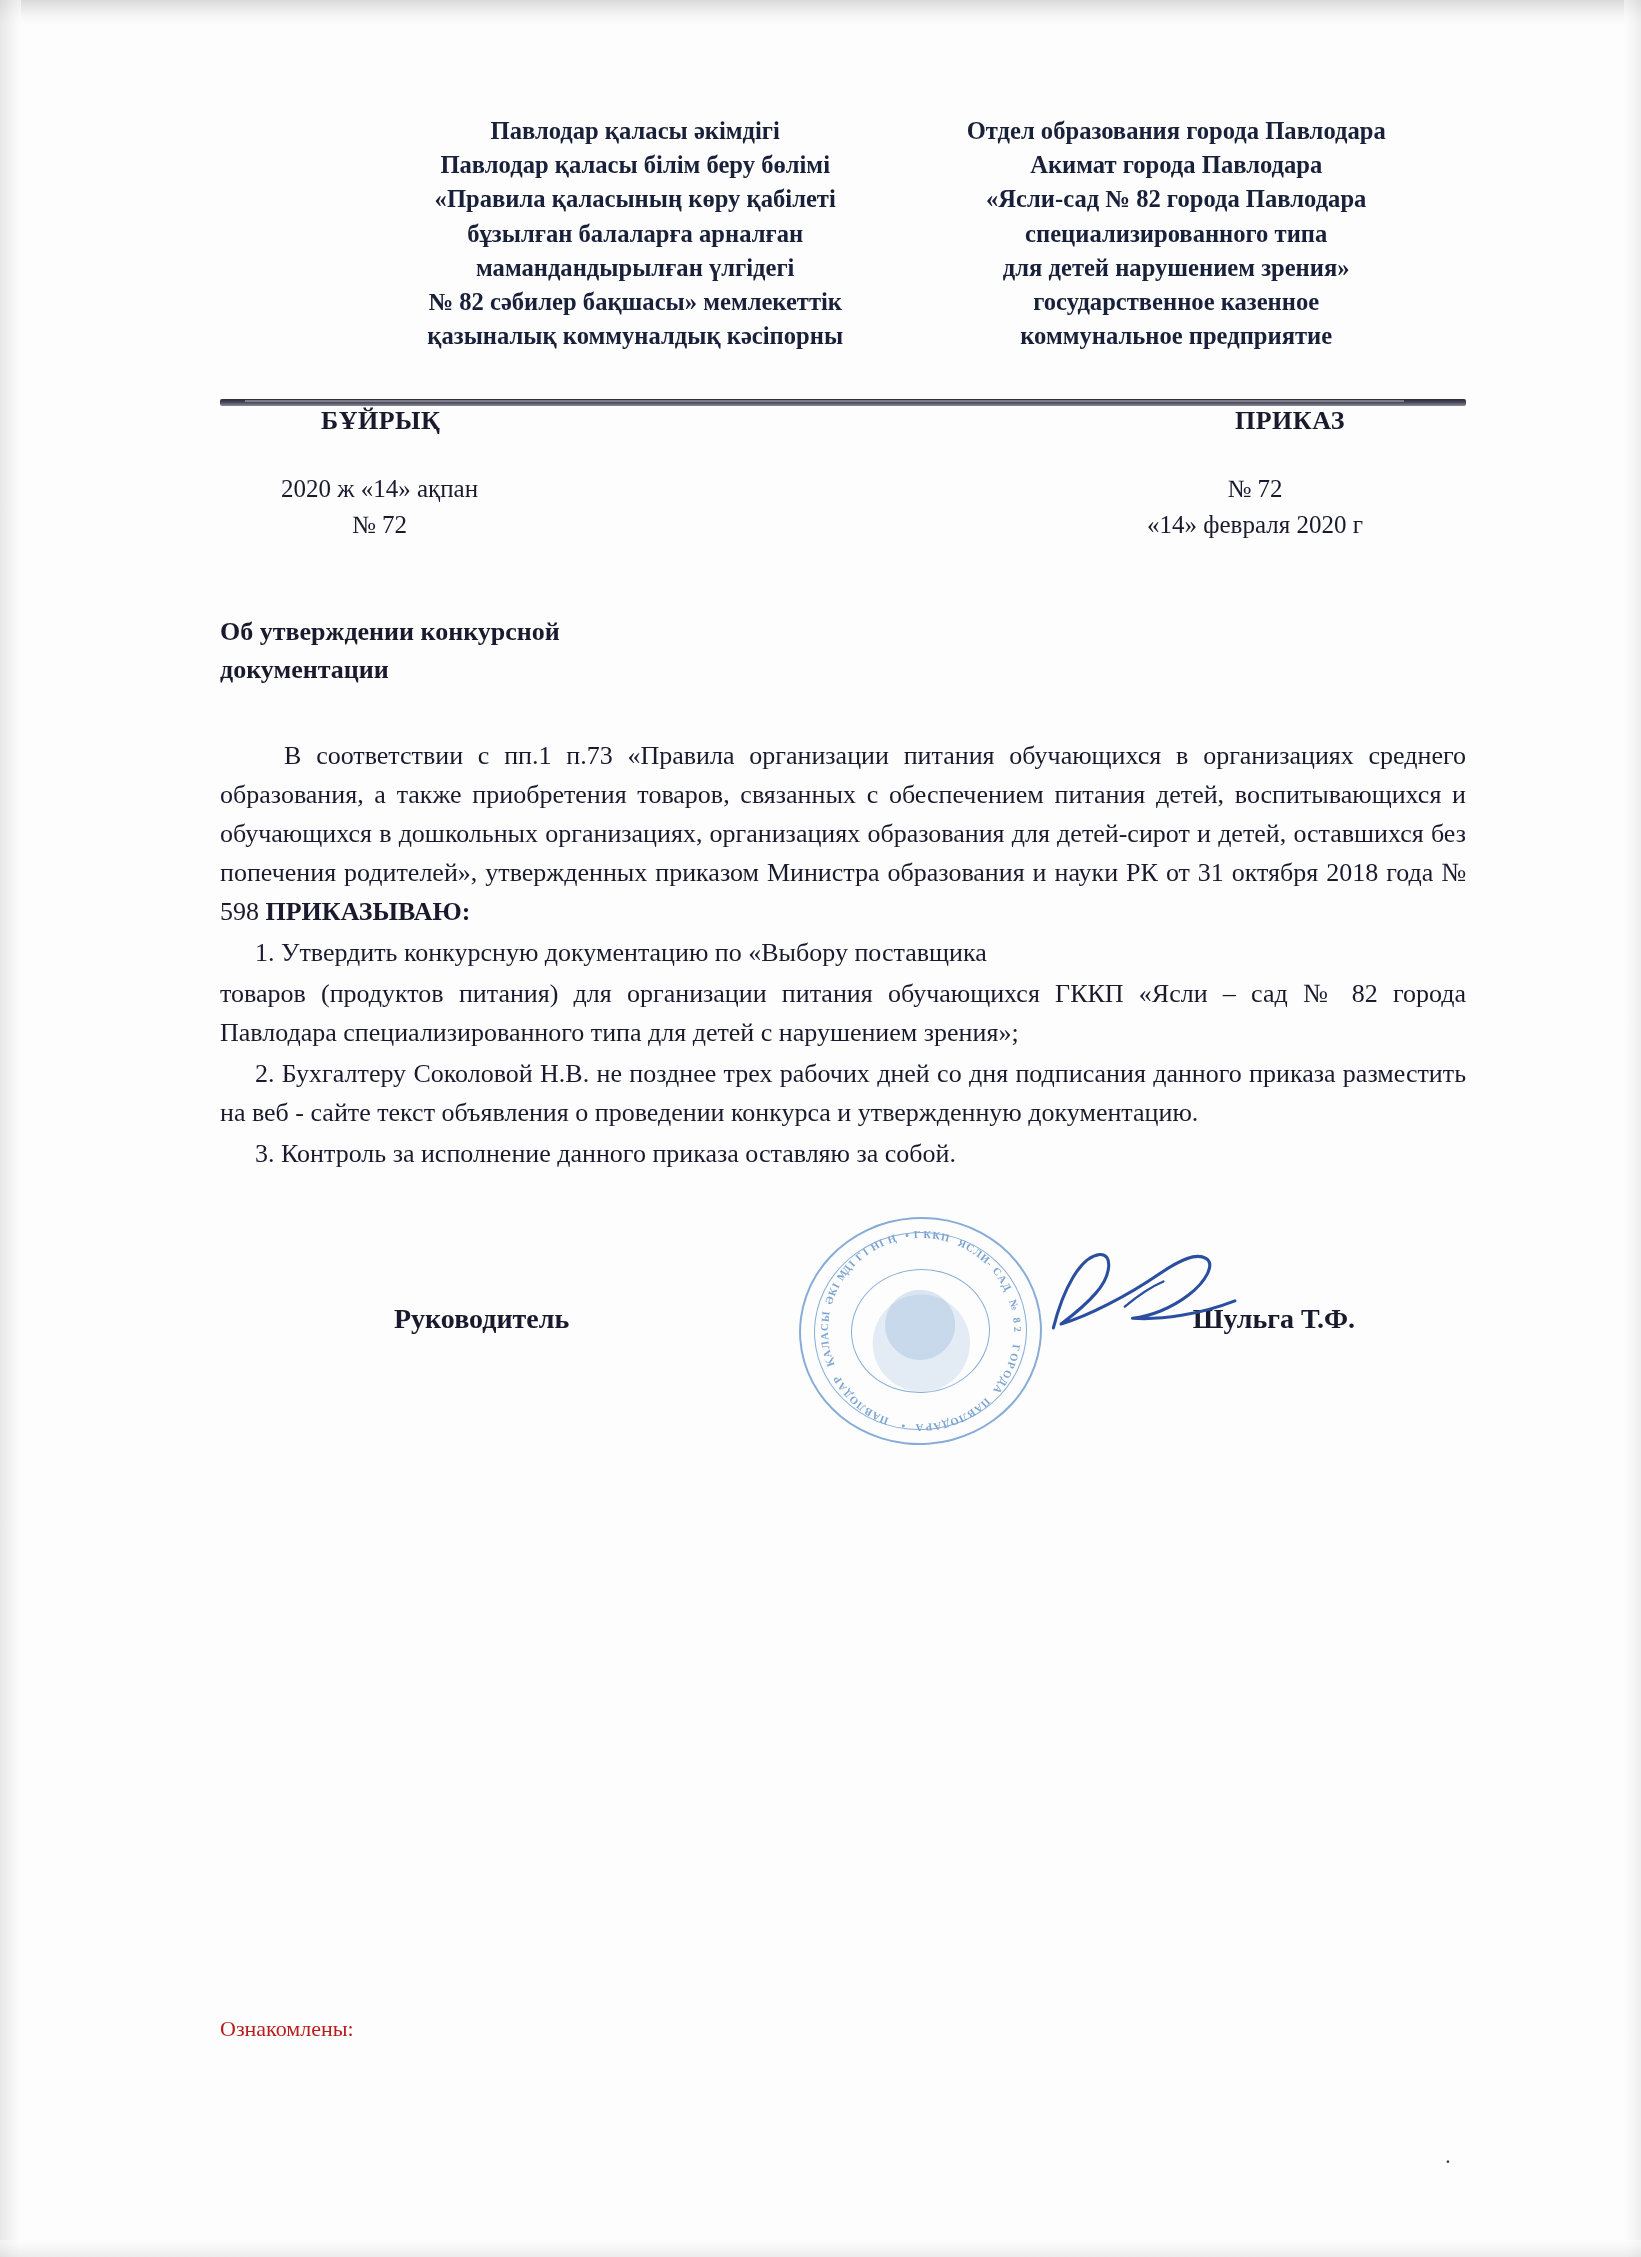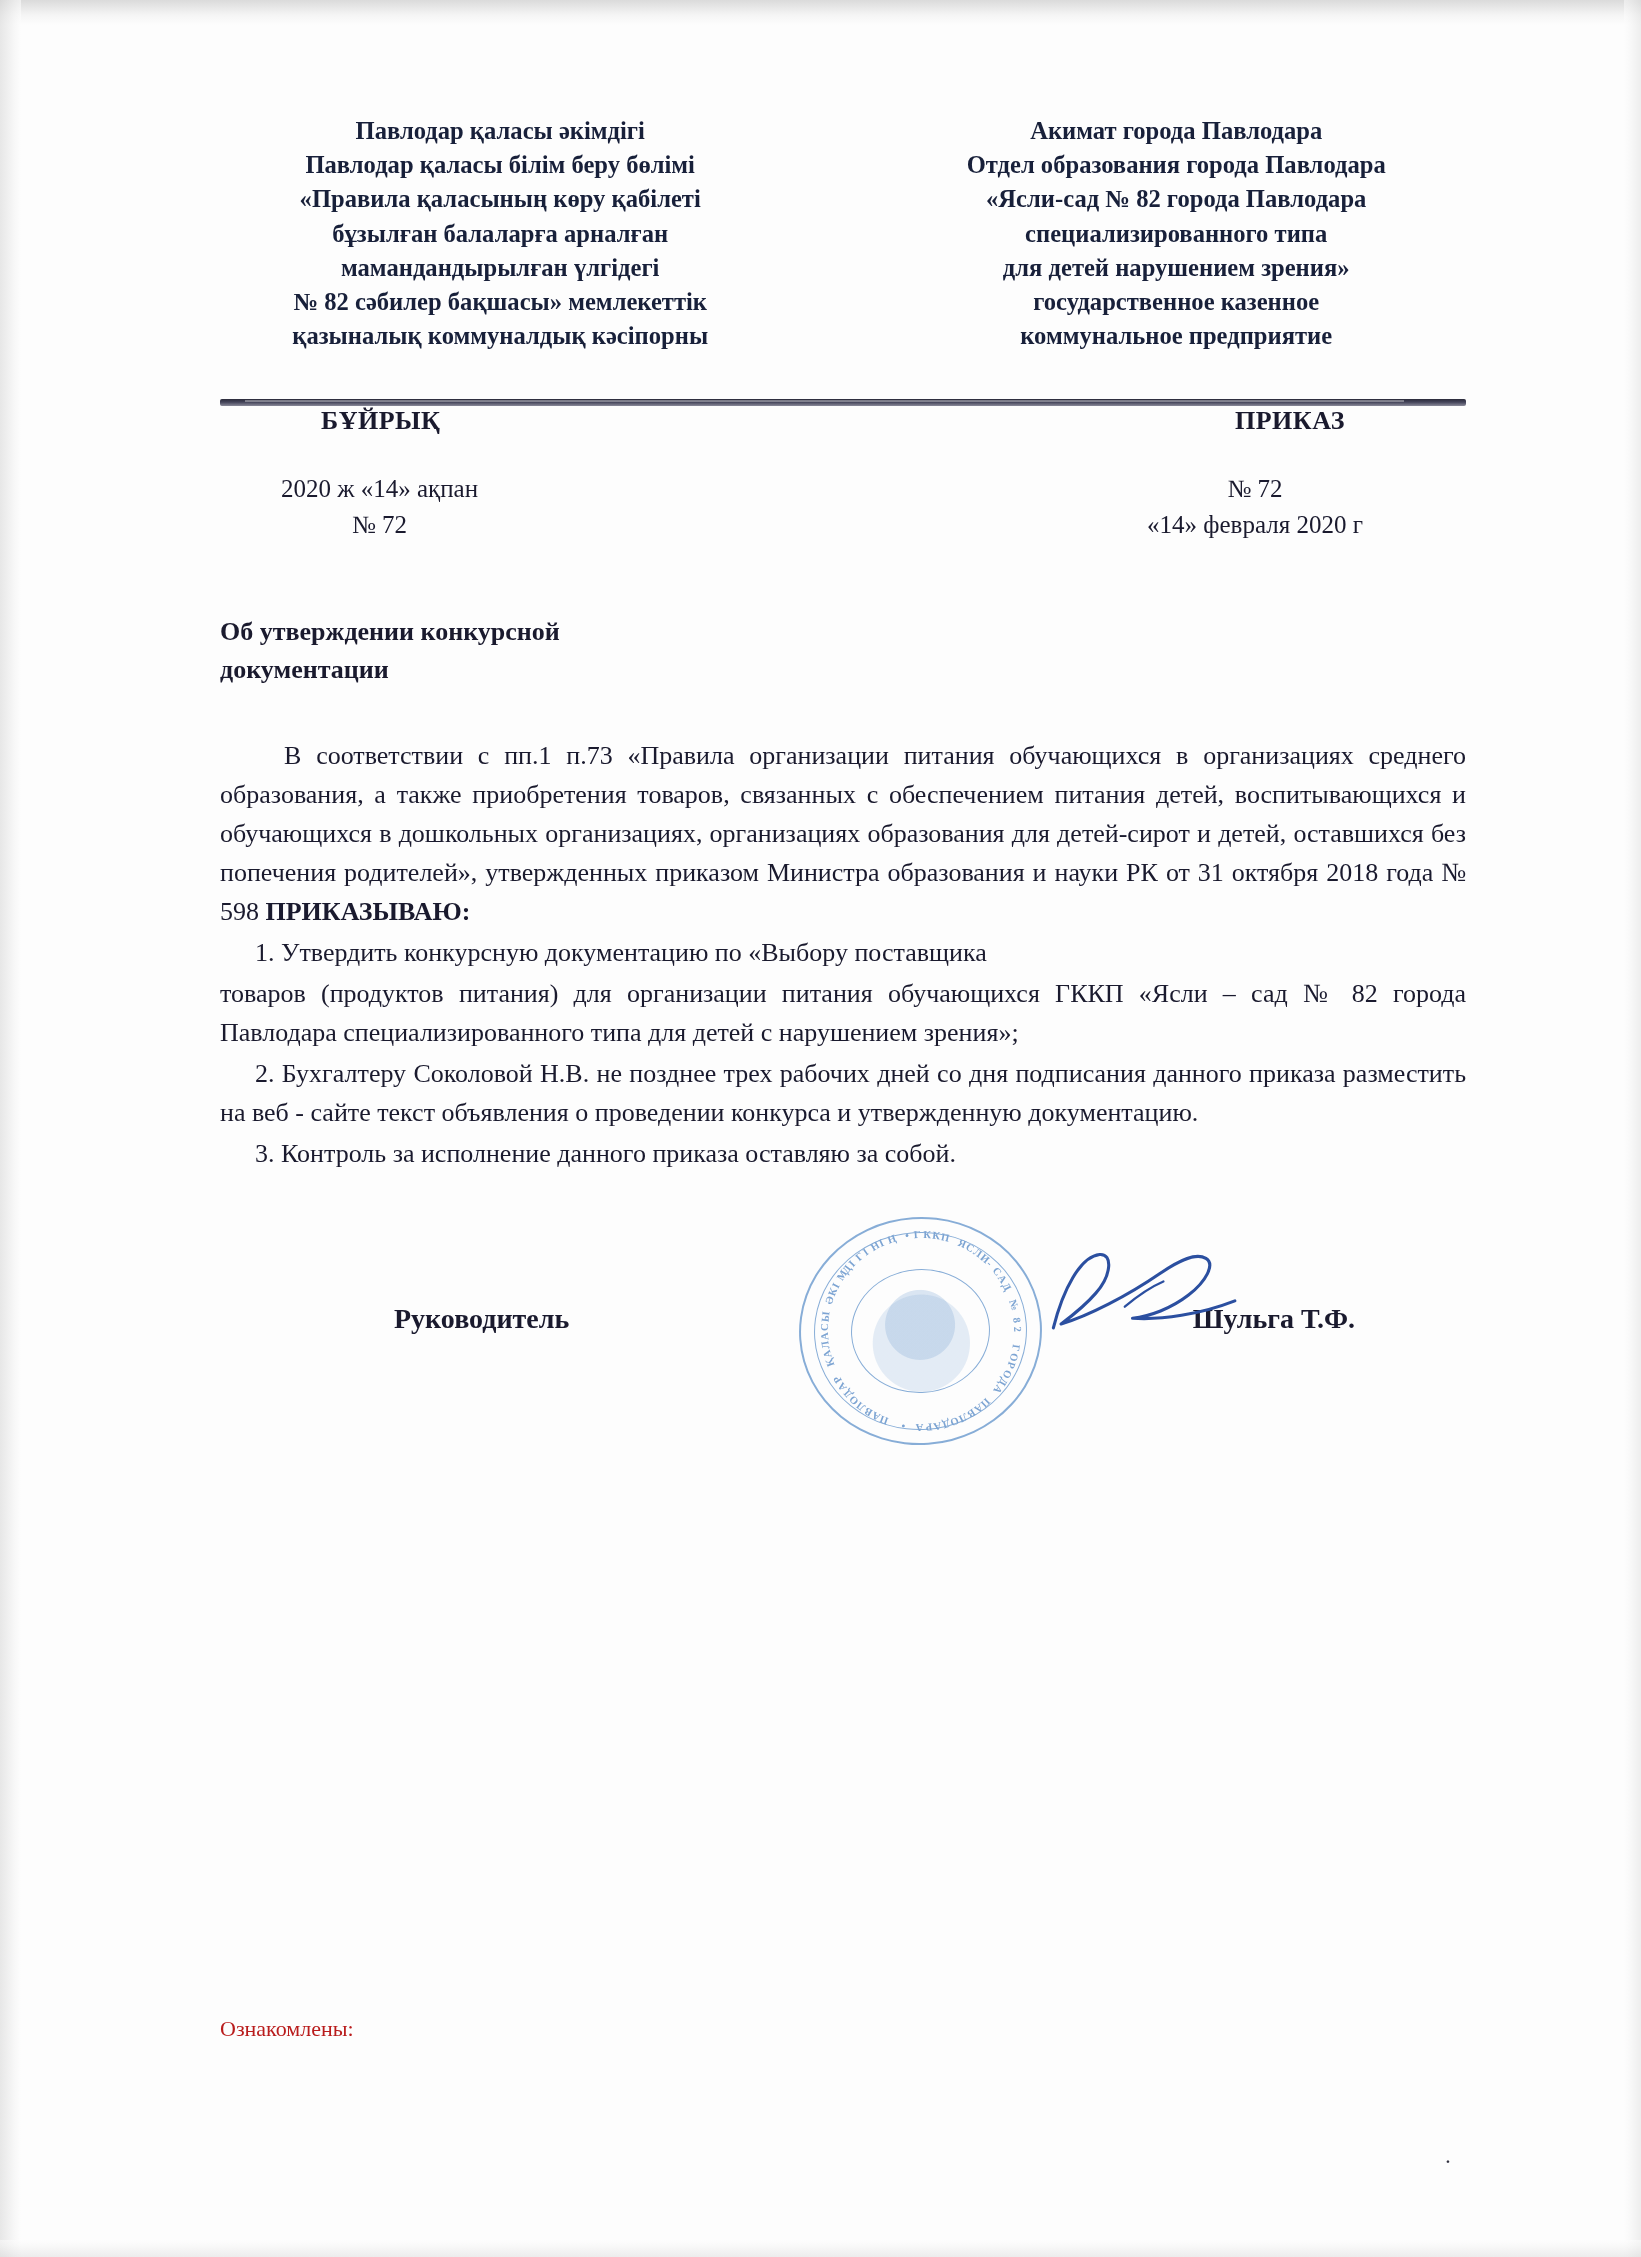--- a/index.html
+++ b/index.html
@@ -53,21 +53,21 @@
   .content {
     position: absolute;
     left: 220px;
     top: 114px;
     width: 1246px;
   }
 
   
   .letterhead {
     display: flex;
-    justify-content: space-between;
+    justify-content: flex-end;
     align-items: flex-start;
   }
   .lh-col {
     width: 541px;
     font-weight: bold;
     font-size: 24.6px;
     line-height: 1.39;
     text-align: center;
     color: #18203a;
   }
@@ -237,22 +237,22 @@
       <div class="lh-col kk">
         <span class="lh-line">Павлодар қаласы әкімдігі</span>
         <span class="lh-line">Павлодар қаласы білім беру бөлімі</span>
         <span class="lh-line">«Правила қаласының көру қабілеті</span>
         <span class="lh-line">бұзылған балаларға арналған</span>
         <span class="lh-line">мамандандырылған үлгідегі</span>
         <span class="lh-line">№ 82   сәбилер бақшасы»  мемлекеттік</span>
         <span class="lh-line">қазыналық  коммуналдық кәсіпорны</span>
       </div>
       <div class="lh-col ru">
+        <span class="lh-line">Отдел образования города Павлодара</span>
         <span class="lh-line">Акимат города Павлодара</span>
-        <span class="lh-line">Отдел образования города Павлодара</span>
         <span class="lh-line">«Ясли-сад № 82 города Павлодара</span>
         <span class="lh-line">специализированного типа</span>
         <span class="lh-line">для детей нарушением зрения»</span>
         <span class="lh-line">государственное казенное</span>
         <span class="lh-line">коммунальное предприятие</span>
       </div>
     </div>
 
     <div class="hr-rule"></div>
 

